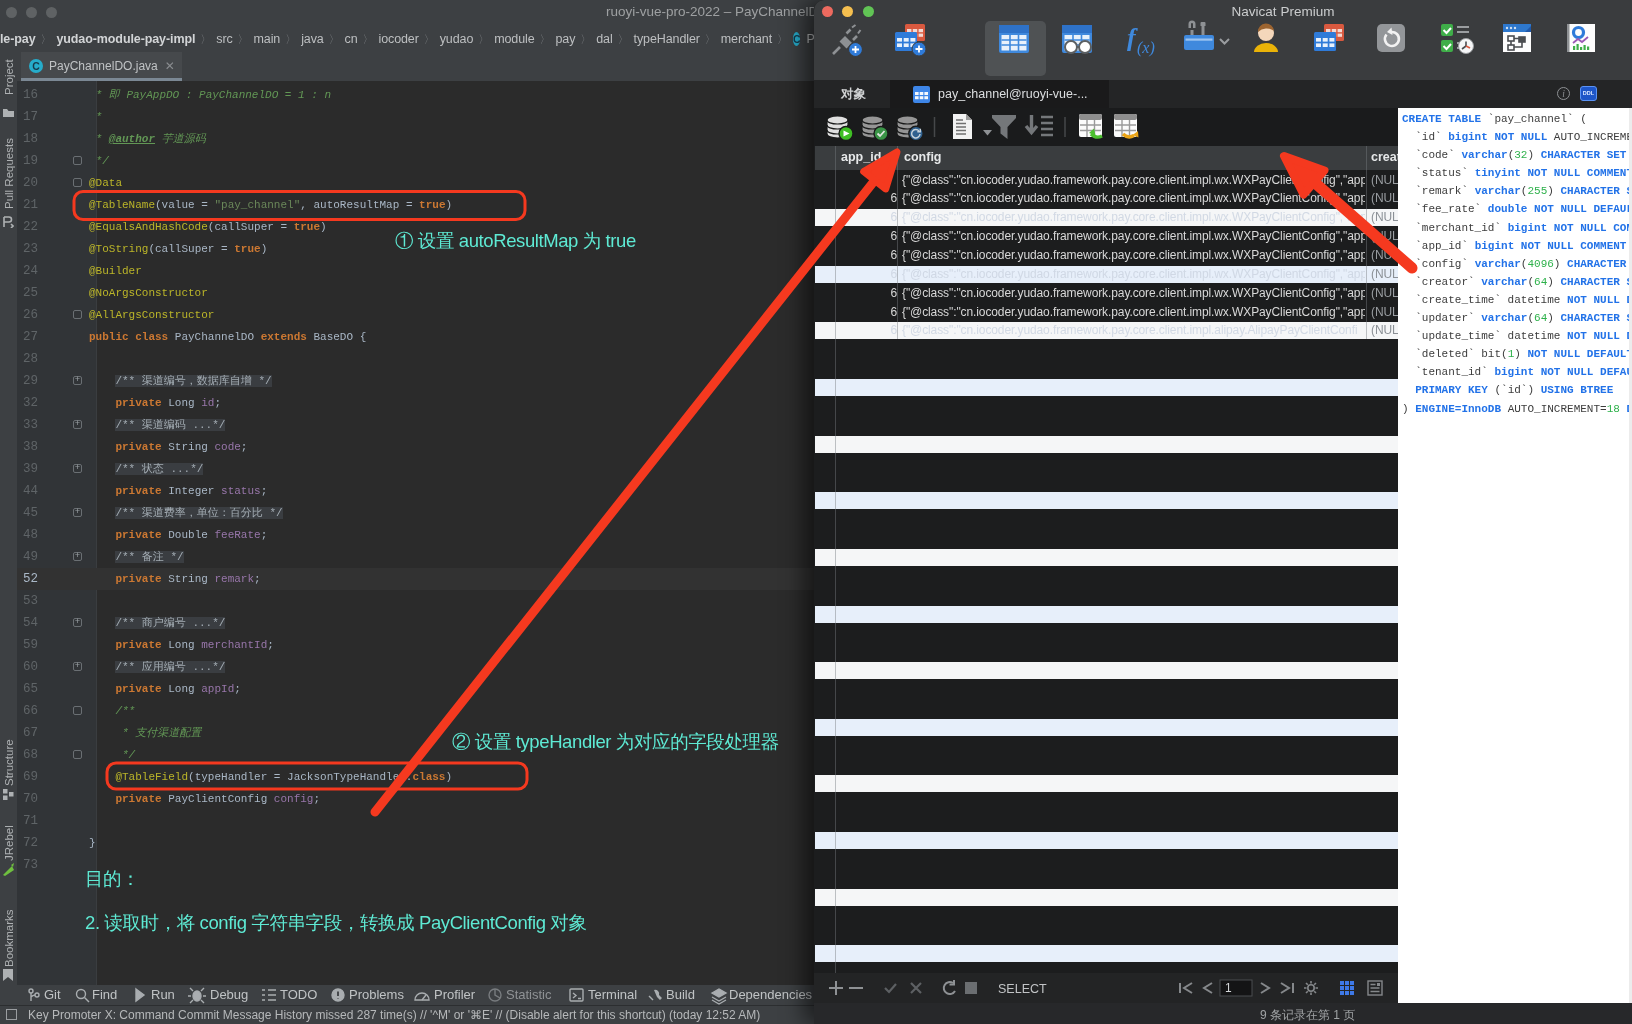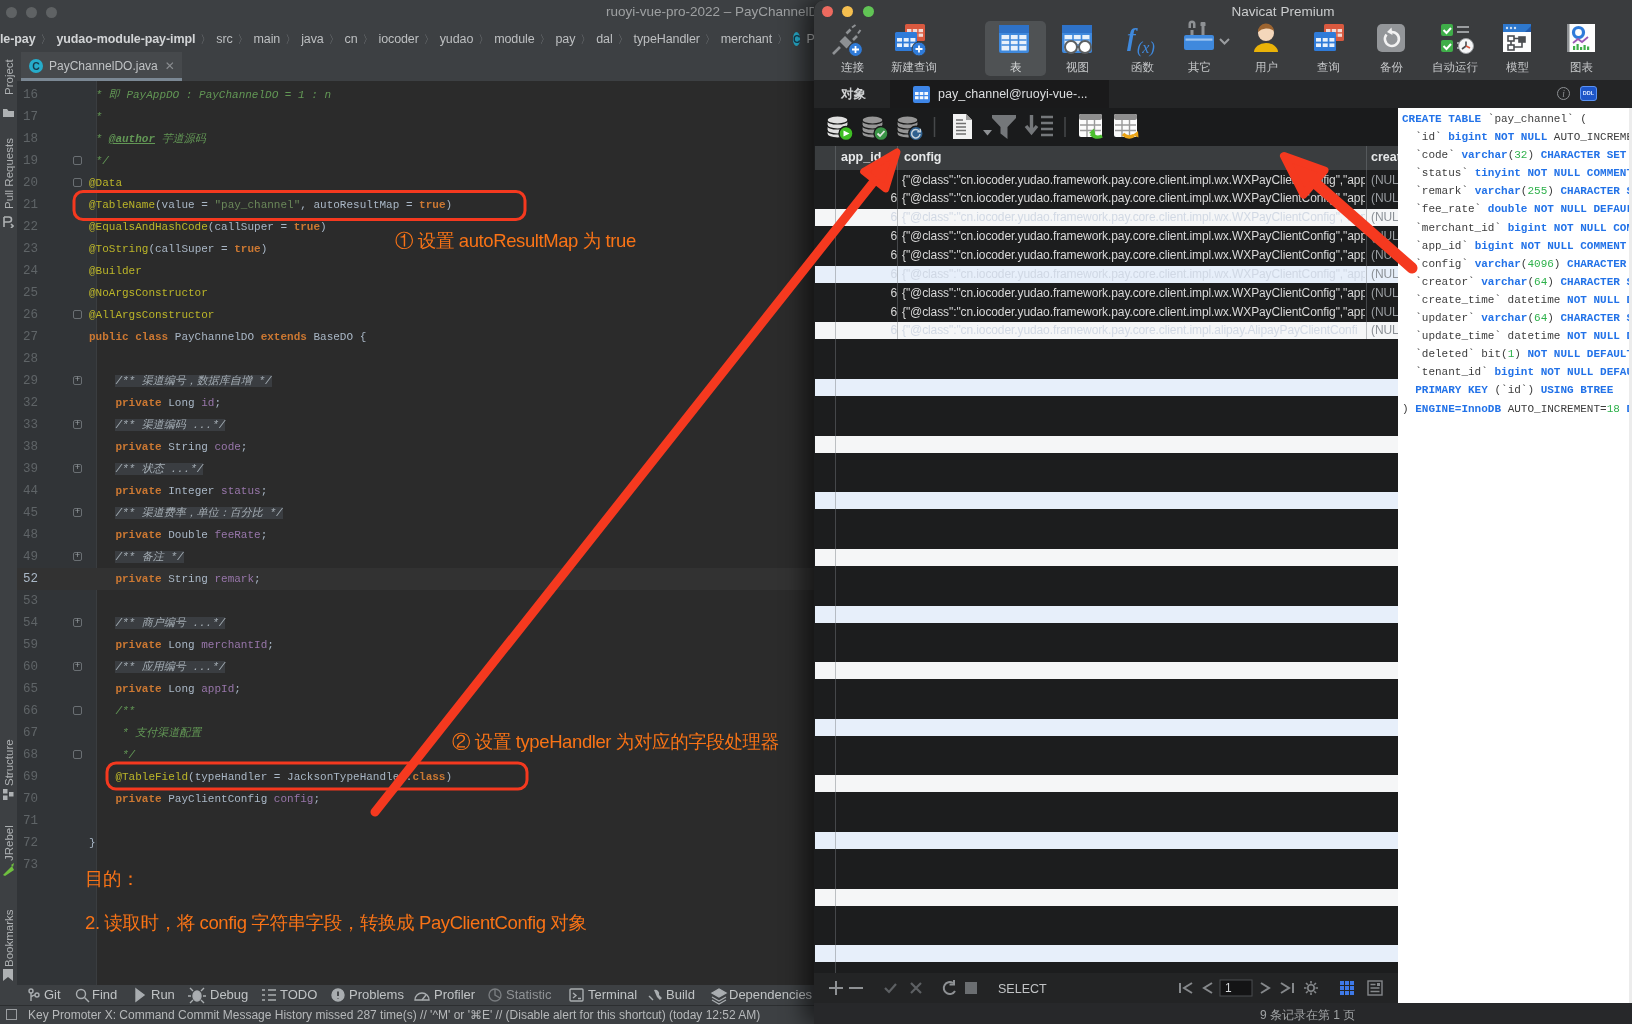--- a/index.html
+++ b/index.html
@@ -38,21 +38,21 @@
   #lnums { position:absolute; left:0; top:3px; width:21px; text-align:right; color:#5f6467;
     font-family:"Liberation Mono", monospace; font-size:12.5px; line-height:22px; }
   #lnums .cur { color:#a9b7c6; }
   #codebg52 { position:absolute; left:0px; top:487px; width:797px; height:22px; background:#323232; }
   #code { position:absolute; left:72px; top:3px; font-family:"Liberation Mono", monospace;
     font-size:11px; line-height:22px; white-space:pre; color:#a9b7c6; }
   #code .k { color:#cc7832; font-weight:bold; }
   #code .a { color:#bbb529; }
   #code .s { color:#6a8759; }
   #code .c { color:#629755; font-style:italic; }
-  #code .cf { color:#a4adb4; font-style:italic; background:#3a3d41; }
+  #code .cf { color:#a4adb4; background:#3a3d41; }
   #code .f { color:#9876aa; }
   #code .au { color:#629755; font-style:italic; font-weight:bold; text-decoration:underline; }
   .fold { position:absolute; width:9px; height:9px; border:1px solid #6a6f73; border-radius:2px;
     color:#9aa0a4; font-size:9px; line-height:7px; text-align:center; left:56px;
     font-family:"Liberation Mono", monospace; }
 
   
   #ide-tools { position:absolute; left:0; top:985px; width:814px; height:20px; background:#3d4043;
     display:flex; align-items:center; color:#c0c3c5; font-size:13px; }
   #ide-tools .it { position:absolute; top:2px; }
@@ -91,21 +91,21 @@
   
   #sqlp { position:absolute; left:584px; top:108px; width:234px; height:895px; background:#ffffff; overflow:hidden; }
   #sql { position:absolute; left:4px; top:2px; font-family:"Liberation Mono", monospace;
     font-size:11px; line-height:18.1px; white-space:pre; color:#3c3c3c; }
   #sql .b { color:#2272e8; font-weight:bold; }
   #sql .g { color:#2db14a; }
   #sqlsb { position:absolute; right:0; top:0; width:3px; height:100%; background:#ececec; }
 
   
   #overlay { position:absolute; left:0; top:0; width:1632px; height:1024px; z-index:60; pointer-events:none; }
-  .rtext { position:absolute; color:#f97316; font-size:18.5px; letter-spacing:-0.4px; white-space:nowrap; }
+  .rtext { position:absolute; color:#5eead4; font-size:18.5px; letter-spacing:-0.4px; white-space:nowrap; }
 </style>
 </head>
 <body>
 <div id="stage">
 
   <div id="ide">
     <div id="ide-top"></div>
     <div class="tl" style="left:6px"></div>
     <div class="tl" style="left:26px"></div>
     <div class="tl" style="left:46px"></div>
@@ -435,34 +435,20 @@
         <path d="M6 19 l5 -4 l4 3 l6 -5" stroke="#9b59b6" stroke-width="1.8" fill="none"></path>
         <g fill="#3fae49">
             <rect x="6" y="22" width="2.2" height="4"></rect>
             <rect x="9.5" y="20" width="2.2" height="6"></rect>
             <rect x="13" y="23" width="2.2" height="3"></rect>
             <rect x="16.5" y="21" width="2.2" height="5"></rect>
             <rect x="20" y="22.5" width="2.2" height="3.5"></rect>
           </g>
       </g>
     </svg>
-    <div style="position:absolute;left:0;top:60px;width:818px;height:17px;font-size:11.5px;color:#c6c8ca;">
-      <span style="position:absolute;left:27px">连接</span>
-      <span style="position:absolute;left:77px">新建查询</span>
-      <span style="position:absolute;left:196px;color:#dadcdd">表</span>
-      <span style="position:absolute;left:252px">视图</span>
-      <span style="position:absolute;left:317px">函数</span>
-      <span style="position:absolute;left:374px">其它</span>
-      <span style="position:absolute;left:441px">用户</span>
-      <span style="position:absolute;left:503px">查询</span>
-      <span style="position:absolute;left:566px">备份</span>
-      <span style="position:absolute;left:618px">自动运行</span>
-      <span style="position:absolute;left:692px">模型</span>
-      <span style="position:absolute;left:756px">图表</span>
-    </div>
     <div id="nav-tabs">
       <div id="objtab">对象</div>
       <div id="paytab">
         <svg width="17" height="17" viewBox="0 0 17 17" style="position:absolute;left:23px;top:6px">
           <rect x="0" y="0" width="17" height="17" rx="2" fill="#3e86e8"></rect>
           <g fill="#f4f8fd">
             <rect x="2" y="6" width="3.6" height="3"></rect>
               <rect x="6.7" y="6" width="3.6" height="3"></rect>
               <rect x="11.4" y="6" width="3.6" height="3"></rect>
             <rect x="2" y="10.2" width="3.6" height="3"></rect>

